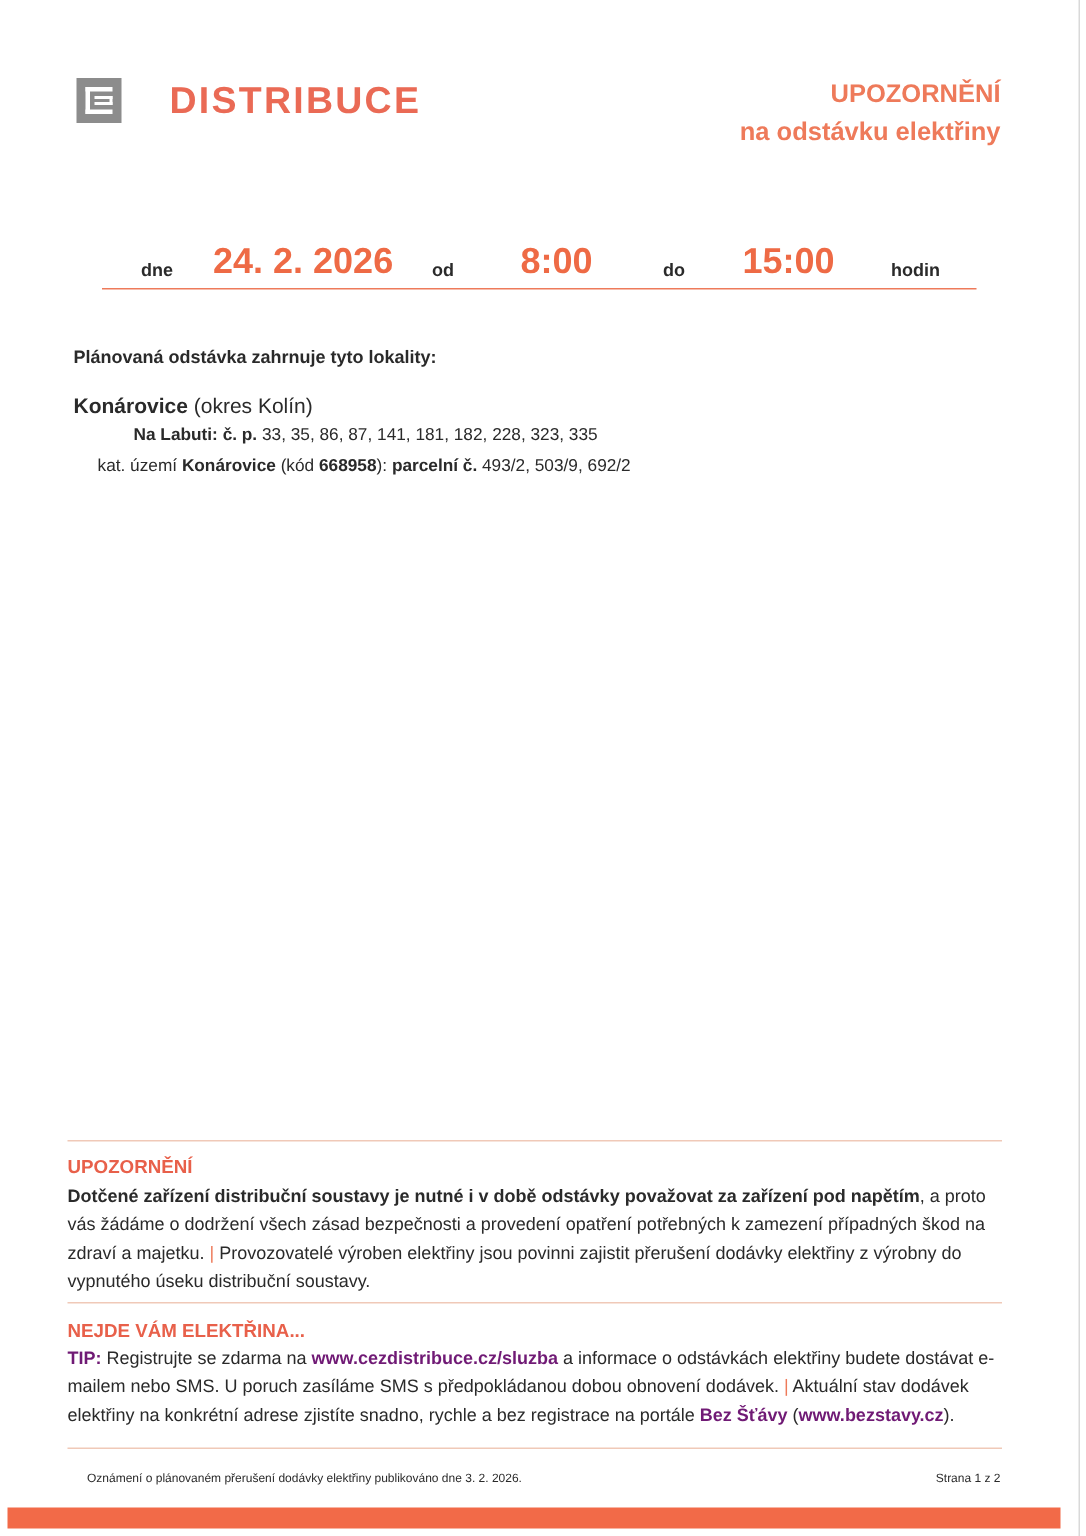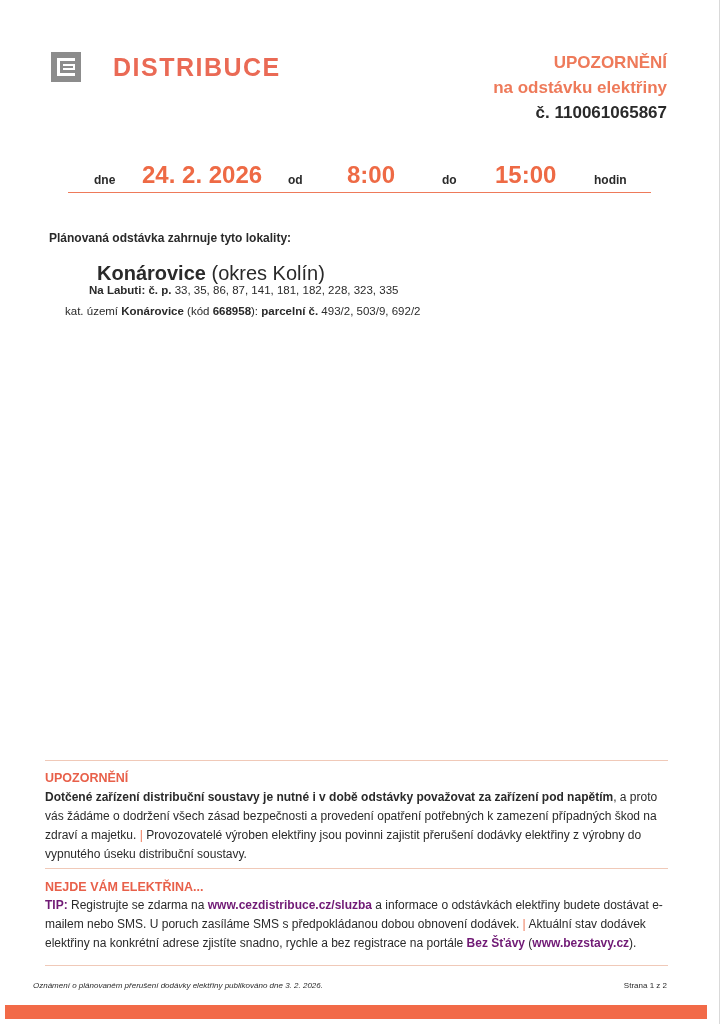--- a/index.html
+++ b/index.html
@@ -103,23 +103,22 @@
       left: 49px;
       top: 231px;
       font-size: 12px;
       font-weight: bold;
       color: #2a2a2a;
     }
     .loc-town {
       position: absolute;
       left: 49px;
       top: 262px;
-      font-size: 20px;
-      color: #2a2a2a;
-      margin-left: 48px;
+      font-size: 14px;
+      color: #2a2a2a;
     }
     .loc-town b { font-weight: bold; }
     .loc-line {
       position: absolute;
       left: 65px;
       font-size: 11.5px;
       color: #2a2a2a;
     }
     .loc-line b { font-weight: bold; }
     
@@ -143,25 +142,24 @@
       width: 630px;
       font-size: 12px;
       line-height: 19px;
       color: #2a2a2a;
     }
     .para b { font-weight: bold; }
     .sep { color: #ee7a5a; }
     .accent { color: #701a75; font-weight: bold; }
     .footer-left {
       position: absolute;
-      left: 33px;
+      left: 58px;
       top: 981px;
       font-size: 8px;
       color: #2a2a2a;
-      font-style: italic;
     }
     .footer-right {
       position: absolute;
       right: 57px;
       top: 981px;
       font-size: 8px;
       color: #2a2a2a;
     }
     .orange-bar {
       position: absolute;
@@ -185,21 +183,20 @@
     <div style="position:absolute;left:12px;top:12px;width:12px;height:2px;background:#fff;"></div>
     <div style="position:absolute;left:12px;top:16px;width:12px;height:2px;background:#fff;"></div>
     <div style="position:absolute;left:22px;top:12px;width:2px;height:6px;background:#fff;"></div>
   </div>
   <span class="logo-text">DISTRIBUCE</span>
 </div>
 
 <div class="notice-head">
   <div class="h1">UPOZORNĚNÍ</div>
   <div class="h2">na odstávku elektřiny</div>
-  <div class="h3">č. 110061065867</div>
 </div>
 
 <div class="date-row">
   <span class="lbl" style="left:26px;margin-top:28px;">dne</span>
   <span class="big" style="left:74px;">24. 2. 2026</span>
   <span class="lbl" style="left:220px;">od</span>
   <span class="big" style="left:279px;">8:00</span>
   <span class="lbl" style="left:374px;margin-top:12px;">do</span>
   <span class="big" style="left:427px;">15:00</span>
   <span class="lbl" style="left:526px;">hodin</span>

